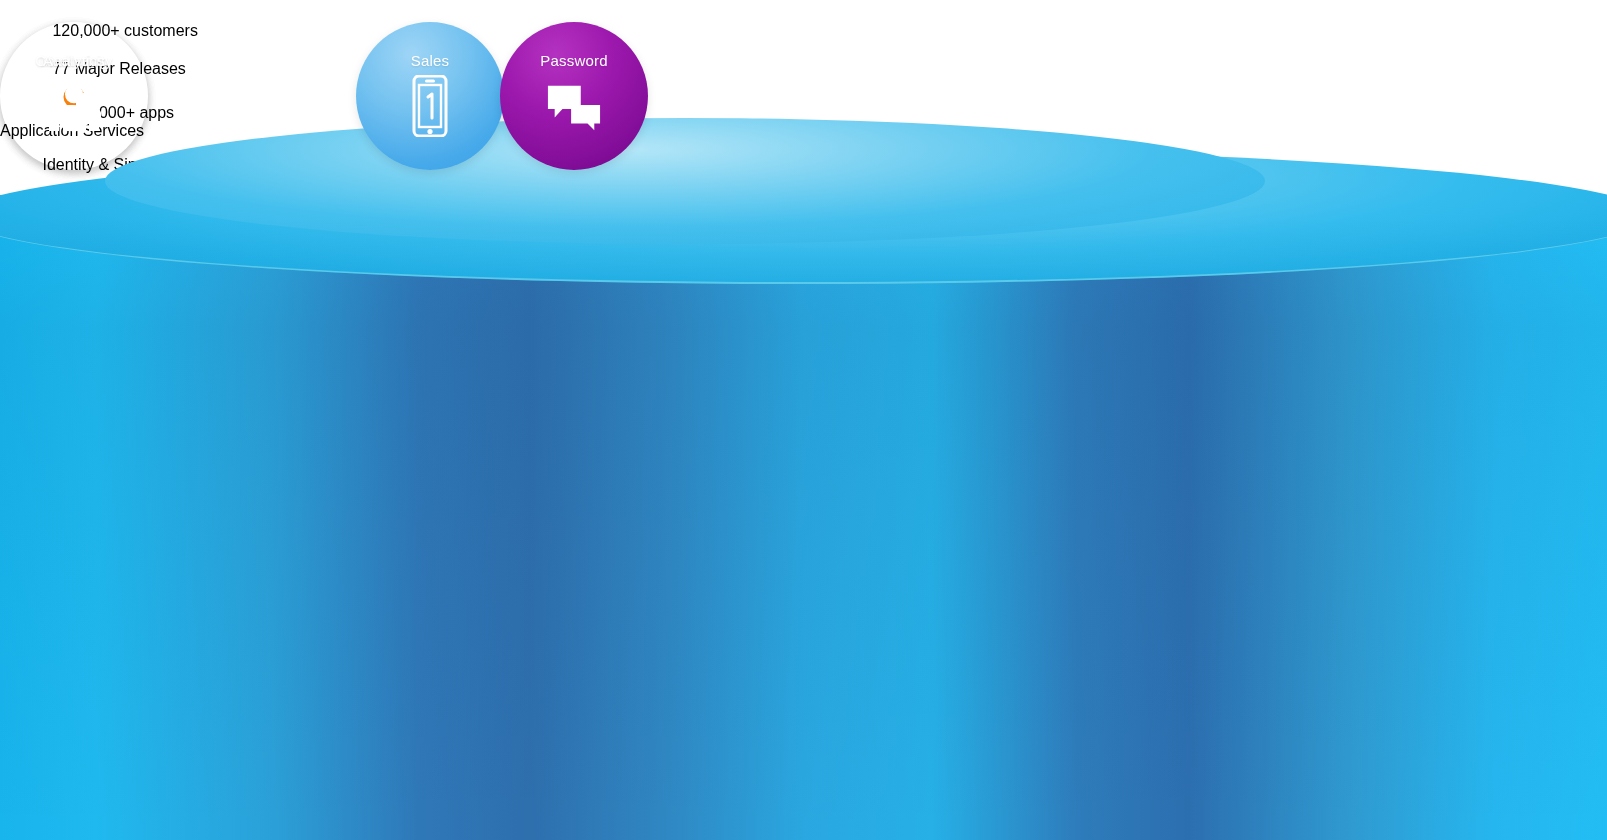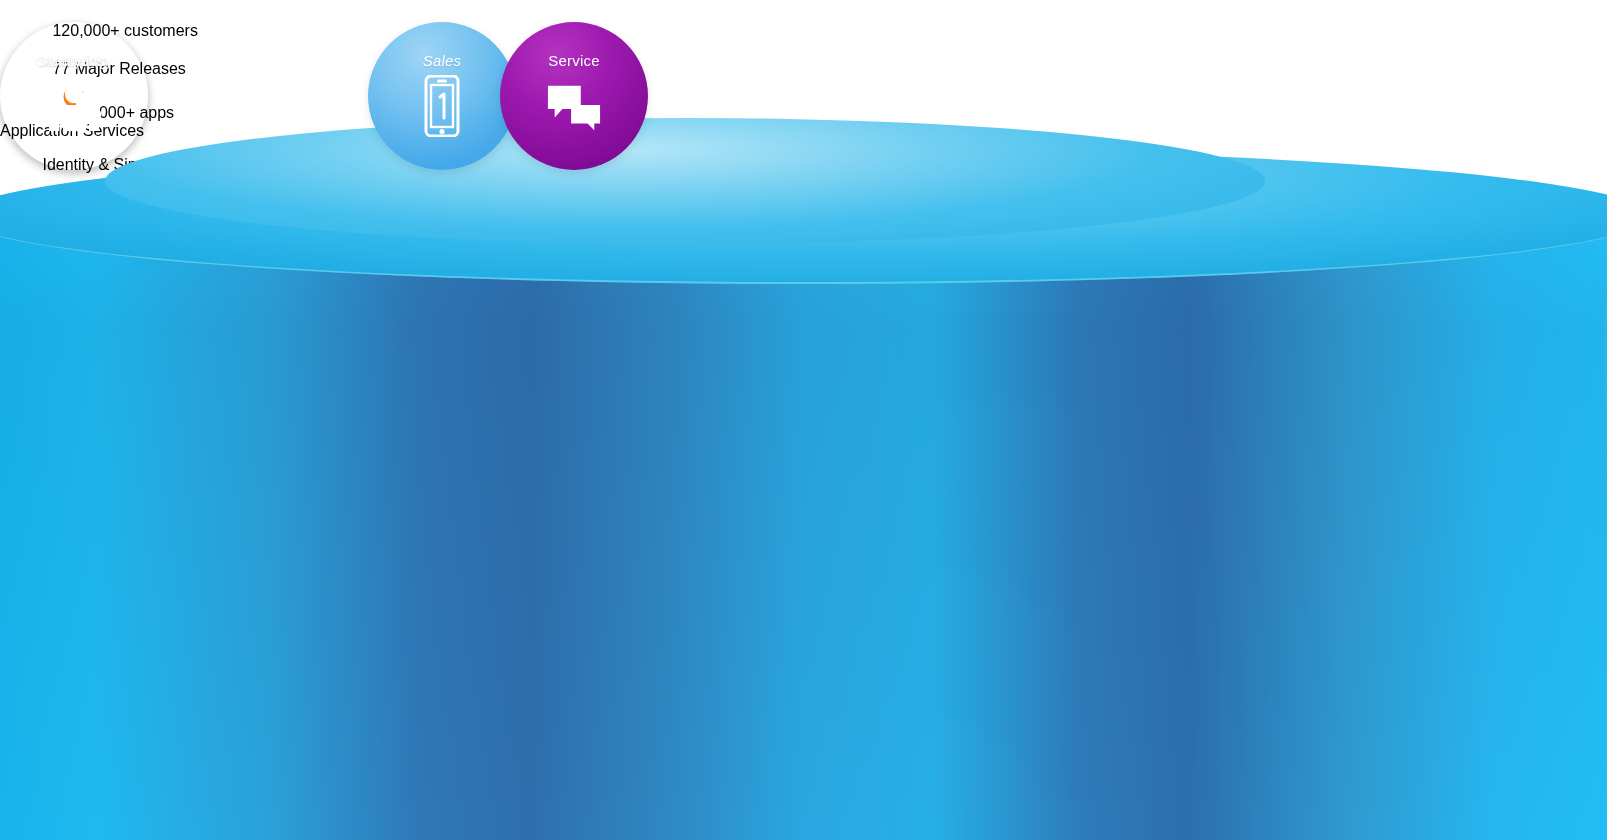--- a/index.html
+++ b/index.html
@@ -138,21 +138,21 @@
 
   .circle .c-icon {
     width: 56px;
     height: 62px;
     display: flex;
     align-items: center;
     justify-content: center;
   }
   .circle .c-icon svg { display: block; }
 
-  .circle.sales     { left: 368px;  background: radial-gradient(circle at 38% 22%, #9ed5f6 0%, #74c2f0 38%, #46a9ea 75%, #3a9fe6 100%); font-style: italic; }
+  .circle.sales     { left: 356px;  background: radial-gradient(circle at 38% 22%, #9ed5f6 0%, #74c2f0 38%, #46a9ea 75%, #3a9fe6 100%); }
   .circle.service   { left: 500px;  background: radial-gradient(circle at 38% 22%, #b432c0 0%, #9d19ae 38%, #800c96 78%, #6e0a85 100%); }
   .circle.marketing { left": 0;     }
   .circle.marketing { left: 646px;  background: radial-gradient(circle at 38% 22%, #ffa22a 0%, #fd911a 38%, #f8800d 78%, #f47a09 100%); }
   .circle.community { left: 791px;  background: radial-gradient(circle at 38% 22%, #ffdb3d 0%, #ffd024 38%, #fbc112 78%, #f7b90c 100%); }
   .circle.analytics { left: 936px;  background: radial-gradient(circle at 38% 22%, #49dfc0 0%, #2bd4b1 38%, #1dc2a2 78%, #17b899 100%); }
   .circle.apps      { left: 1081px; background: radial-gradient(circle at 38% 22%, #3a6fe8 0%, #2455df 38%, #1c45cf 78%, #1a3fc6 100%); }
 
   /* ===================== STATS ROW ===================== */
   .stats {
     position: absolute;
@@ -311,21 +311,21 @@
           <rect x="4" y="1" width="32" height="60" rx="5" fill="none" stroke="#fff" stroke-width="3"></rect>
           <rect x="9" y="10" width="22" height="42" fill="none" stroke="#fff" stroke-width="2.4"></rect>
           <rect x="15" y="4.5" width="10" height="3" rx="1.5" fill="#fff"></rect>
           <circle cx="20" cy="56.5" r="2.6" fill="#fff"></circle>
           <path d="M18 22 L22 19 L22 43" fill="none" stroke="#fff" stroke-width="3" stroke-linecap="round" stroke-linejoin="round"></path>
         </svg>
       </span>
     </div>
 
     <div class="circle service">
-      <span class="c-label">Service</span>
+      <span class="c-label">Password</span>
       <span class="c-icon">
         <svg width="58" height="50" viewBox="0 0 58 50">
           <path d="M2 4 h34 v24 h-19 l-8 9 v-9 h-7 z" fill="#fff"></path>
           <path d="M26 24 h30 v19 h-6 v7 l-7 -7 h-17 z" fill="#fff"></path>
         </svg>
       </span>
     </div>
 
     <div class="circle marketing">
       <span class="c-label">Marketing</span>

